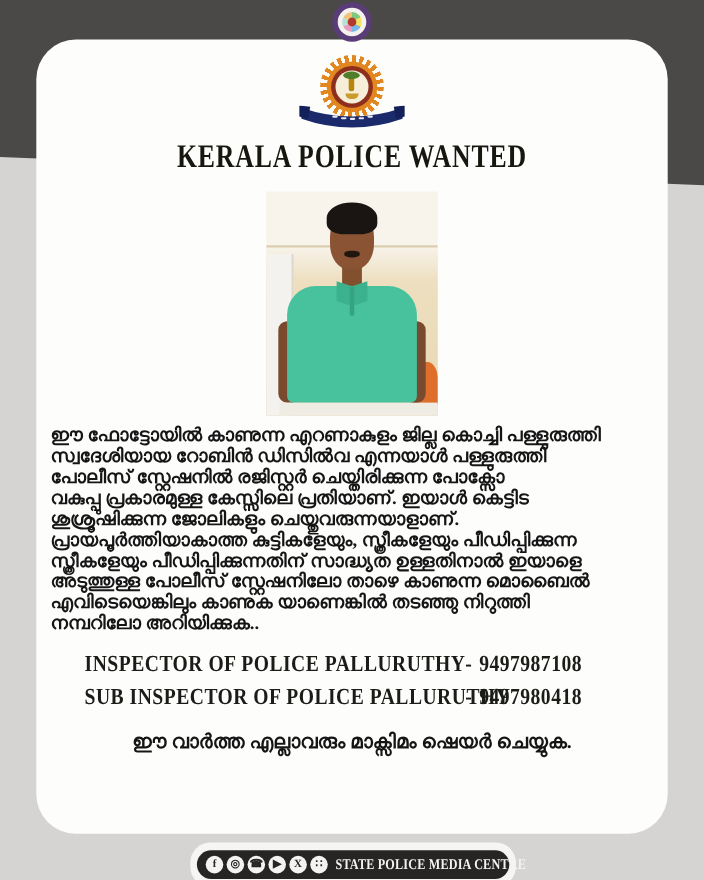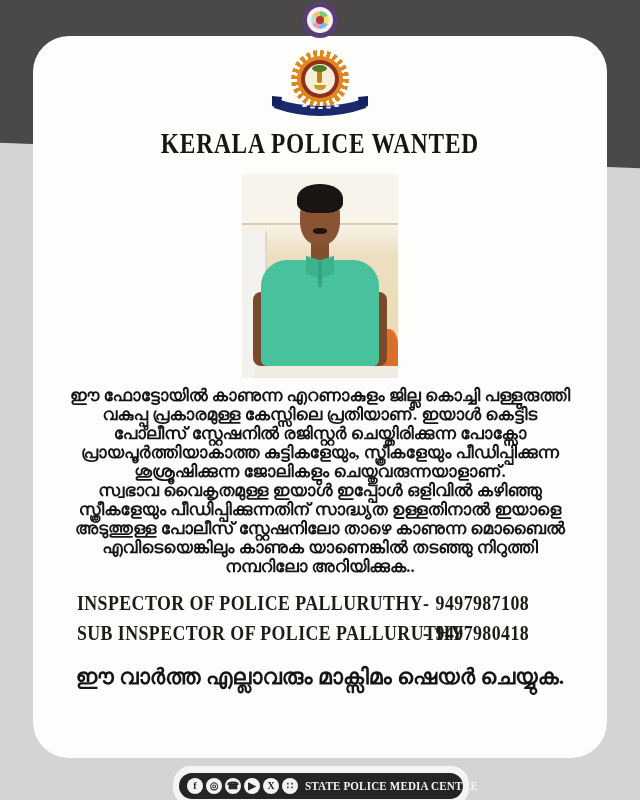--- a/index.html
+++ b/index.html
@@ -58,31 +58,31 @@
          transform:skewY(18deg);}
   .photo .collar-r{position:absolute;right:41%;top:41%;width:9%;height:9%;background:#3bb18d;
          transform:skewY(-18deg);}
   .photo .neck{position:absolute;left:44%;top:33%;width:12%;height:11%;background:#83502f;}
   .photo .head{position:absolute;left:37%;top:8%;width:26%;height:27%;background:#8a5434;
          border-radius:46% 46% 42% 42%;}
   .photo .hair{position:absolute;left:35%;top:5%;width:30%;height:14%;background:#1a1512;
          border-radius:50% 50% 35% 35%;}
   .photo .mustache{position:absolute;left:45.5%;top:26.5%;width:9%;height:3%;background:#201711;border-radius:40%;}
   
-  .body-text{margin-top:8px;width:548px;text-align:center;font-size:17px;line-height:19px;
+  .body-text{margin-top:8px;width:548px;text-align:left;font-size:17px;line-height:19px;
          font-weight:600;color:#151515;}
   
   .contacts{margin-top:12px;transform:scaleX(0.85);transform-origin:center;}
   .contact-row{display:grid;grid-template-columns:400px 22px 150px;align-items:center;
          font-weight:800;font-size:21px;line-height:30px;color:#1b1b18;letter-spacing:0.5px;}
   .c-label{text-align:center;white-space:nowrap;}
   .c-dash{text-align:center;}
   .c-phone{text-align:left;}
   
-  .share{margin-top:16px;font-size:22px;font-weight:600;color:#151515;text-align:center;}
+  .share{margin-top:16px;font-size:18px;font-weight:600;color:#151515;text-align:center;}
   
   .footer-pill{position:absolute;left:173px;top:766px;width:296px;height:40px;background:#f6f5f3;
          border-radius:18px;z-index:4;display:flex;justify-content:center;}
   .footer-inner{margin-top:7px;width:268px;height:26px;background:#262523;border-radius:13px;
          display:flex;align-items:center;padding:0 8px;gap:3px;}
   .s-icon{width:16px;height:16px;border-radius:50%;background:#f4f3f1;color:#262523;
          font-size:10px;font-weight:800;display:flex;align-items:center;justify-content:center;
          line-height:1;flex:0 0 auto;}
   .footer-label{color:#f4f3f1;font-weight:800;font-size:13.5px;letter-spacing:0.2px;white-space:nowrap;
          transform:scaleX(0.82);transform-origin:left center;margin-left:4px;}
@@ -143,25 +143,25 @@
       <div class="collar-l"></div>
       <div class="collar-r"></div>
       <div class="placket"></div>
       <div class="head"></div>
       <div class="hair"></div>
       <div class="mustache"></div>
     </div>
 
     <div class="body-text">
       <div>ഈ ഫോട്ടോയിൽ കാണുന്ന എറണാകുളം ജില്ല കൊച്ചി പള്ളുരുത്തി</div>
+      <div>സ്വദേശിയായ റോബിൻ ഡിസിൽവ എന്നയാൾ  പള്ളുരുത്തി</div>
+      <div>പോലീസ് സ്റ്റേഷനിൽ രജിസ്റ്റർ ചെയ്തിരിക്കുന്ന പോക്സോ</div>
       <div>വകുപ്പു പ്രകാരമുള്ള കേസ്സിലെ പ്രതിയാണ്. ഇയാൾ കെട്ടിട</div>
-      <div>പോലീസ് സ്റ്റേഷനിൽ രജിസ്റ്റർ ചെയ്തിരിക്കുന്ന പോക്സോ</div>
+      <div>ശുശ്രൂഷിക്കുന്ന ജോലികളും ചെയ്തുവരുന്നയാളാണ്.</div>
       <div>പ്രായപൂർത്തിയാകാത്ത കുട്ടികളേയും, സ്ത്രീകളേയും പീഡിപ്പിക്കുന്ന</div>
-      <div>ശുശ്രൂഷിക്കുന്ന ജോലികളും ചെയ്തുവരുന്നയാളാണ്.</div>
-      <div>സ്വഭാവ വൈകൃതമുള്ള ഇയാൾ ഇപ്പോൾ ഒളിവിൽ കഴിഞ്ഞു</div>
       <div>സ്ത്രീകളേയും  പീഡിപ്പിക്കുന്നതിന്  സാദ്ധ്യത ഉള്ളതിനാൽ ഇയാളെ</div>
       <div>അടുത്തുള്ള പോലീസ് സ്റ്റേഷനിലോ താഴെ കാണുന്ന മൊബൈൽ</div>
       <div>എവിടെയെങ്കിലും കാണുക യാണെങ്കിൽ തടഞ്ഞു നിറുത്തി</div>
       <div>നമ്പറിലോ അറിയിക്കുക..</div>
     </div>
 
     <div class="contacts">
       <div class="contact-row">
         <span class="c-label">INSPECTOR OF POLICE  PALLURUTHY</span>
         <span class="c-dash">-</span>

